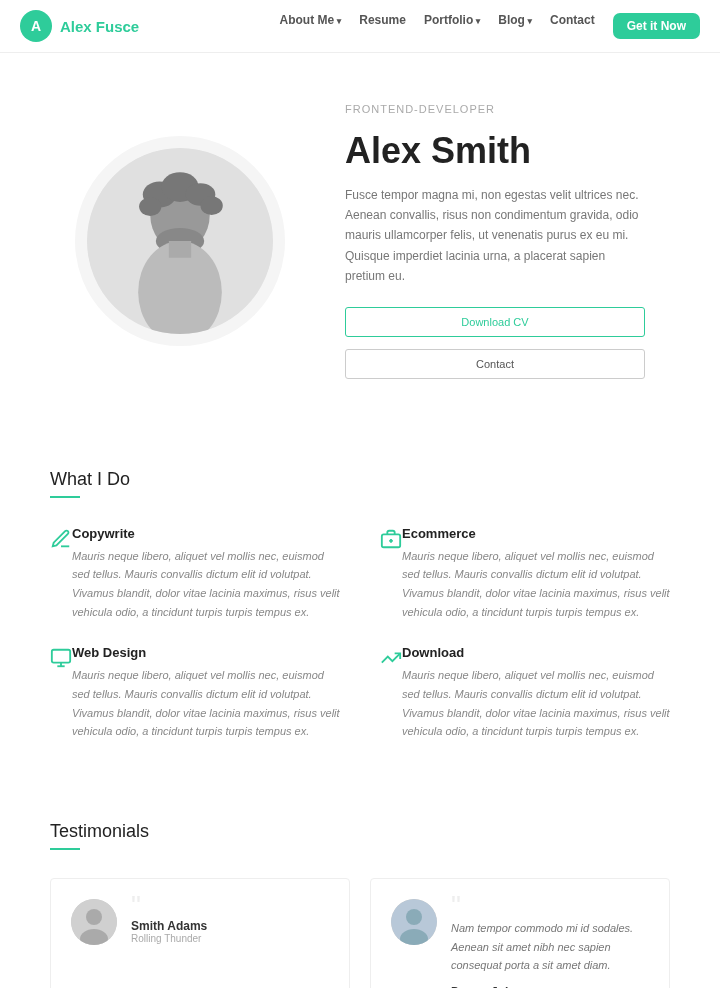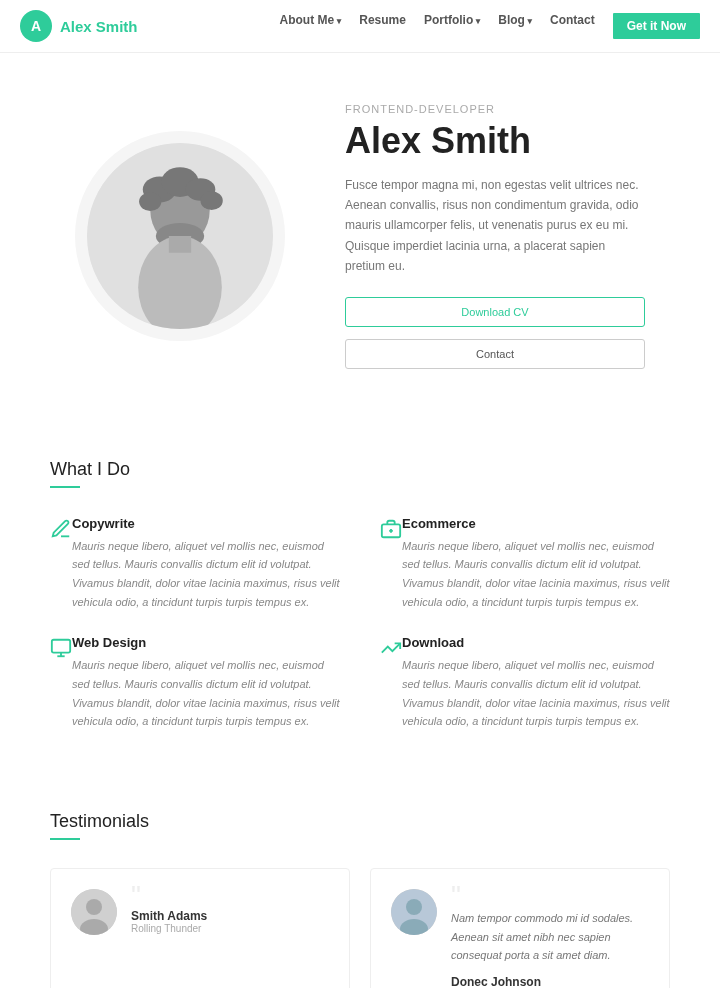--- a/index.html
+++ b/index.html
@@ -6,28 +6,28 @@
     body { font-family: 'Segoe UI', Arial, sans-serif; color: #333; background: #fff; font-size: 13px; width: 720px; }
 
     
     nav { display: flex; align-items: center; justify-content: space-between; padding: 10px 20px; border-bottom: 1px solid #eee; }
     .logo-area { display: flex; align-items: center; gap: 8px; }
     .logo-circle { width: 32px; height: 32px; border-radius: 50%; background: #2ecc9a; display: flex; align-items: center; justify-content: center; color: #fff; font-weight: bold; font-size: 14px; }
     .logo-name { font-size: 15px; font-weight: 700; color: #333; }
     .logo-name span { color: #2ecc9a; }
     .nav-links { display: flex; align-items: flex-start; gap: 18px; font-size: 12px; color: #555; font-weight: bold; }
     .nav-links a { text-decoration: none; color: #555; cursor: pointer; }
-    .nav-cta { background: #2ecc9a; color: #fff; padding: 6px 14px; border-radius: 1px; font-size: 12px; cursor: pointer; }
+    .nav-cta { background: #2ecc9a; color: #fff; padding: 6px 14px; border-radius: 7px; font-size: 12px; cursor: pointer; }
     .nav-dropdown::after { content: ' ▾'; font-size: 9px; }
 
     
     .hero { display: flex; align-items: center; justify-content: center; padding: 50px 60px; gap: 60px; }
     .hero-img-wrap { width: 210px; height: 210px; border-radius: 50%; overflow: hidden; border: 12px solid #f5f5f5; flex-shrink: 0; background: #e8e8e8; display: flex; align-items: center; justify-content: center; }
     .hero-content { max-width: 300px; }
-    .hero-subtitle { font-size: 11px; color: #aaa; letter-spacing: 1px; text-transform: uppercase; margin-bottom: 6px; }
+    .hero-subtitle { font-size: 11px; color: #aaa; letter-spacing: 1px; text-transform: uppercase; margin-bottom: 16px; }
     .hero-name { font-size: 36px; font-weight: 700; color: #222; margin-bottom: 14px; line-height: 1.1; }
     .hero-desc { font-size: 12px; color: #777; line-height: 1.7; margin-bottom: 20px; }
     .hero-buttons { display: flex; gap: 12px; flex-direction: column; }
     .btn-outline { border: 1px solid #2ecc9a; color: #2ecc9a; padding: 8px 18px; border-radius: 3px; font-size: 11px; cursor: pointer; background: transparent; }
     .btn-outline-grey { border: 1px solid #ccc; color: #555; padding: 8px 18px; border-radius: 3px; font-size: 11px; cursor: pointer; background: transparent; }
 
     
     section { padding: 40px 50px; }
     .section-title { font-size: 18px; font-weight: 400; color: #222; margin-bottom: 6px; }
     .section-underline { width: 30px; height: 2px; background: #2ecc9a; margin-bottom: 28px; }
@@ -51,21 +51,21 @@
 </head>
 <body>
 
 <nav>
   <div class="logo-area">
     <div class="logo-circle">
       <span>A</span>
     </div>
     <div class="logo-name">
       <span style="color:#2ecc9a">Alex</span>
-      <span>Smith</span>
+      <span>Fusce</span>
     </div>
   </div>
   <div class="nav-links">
     <a class="nav-dropdown">About Me</a>
     <a>Resume</a>
     <a class="nav-dropdown">Portfolio</a>
     <a class="nav-dropdown">Blog</a>
     <a>Contact</a>
     <div class="nav-cta">Get it Now</div>
   </div>

